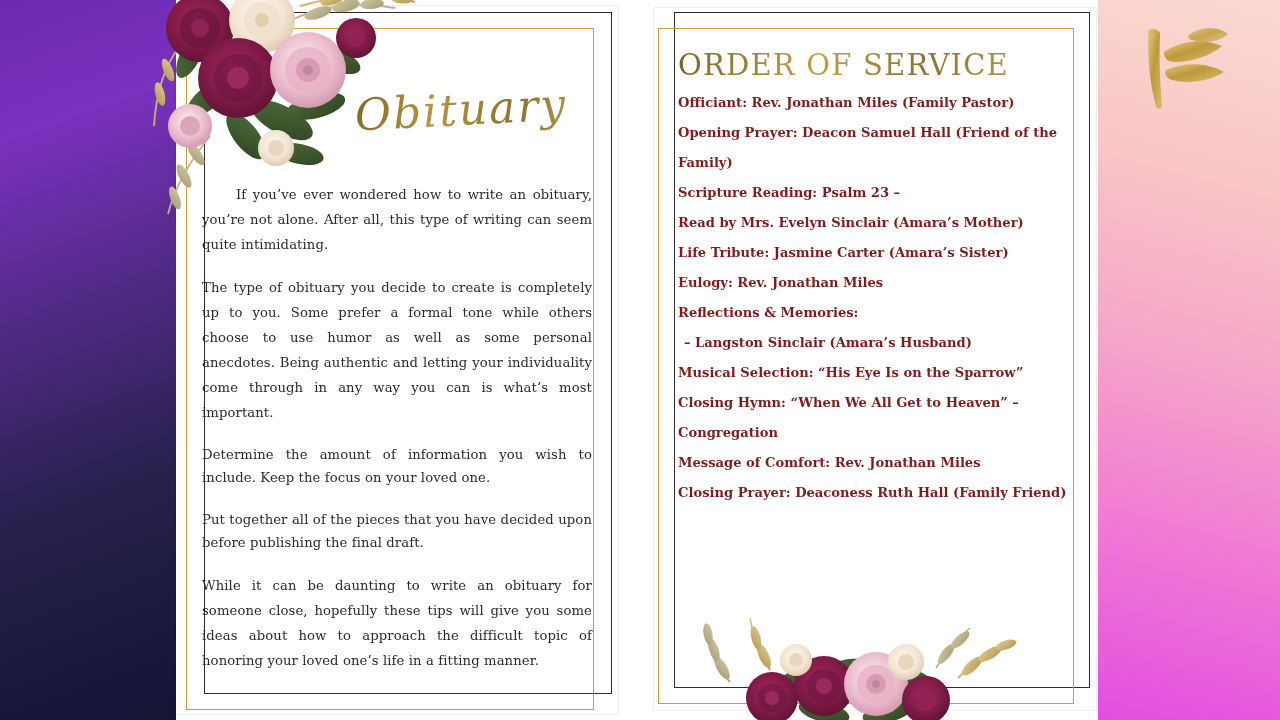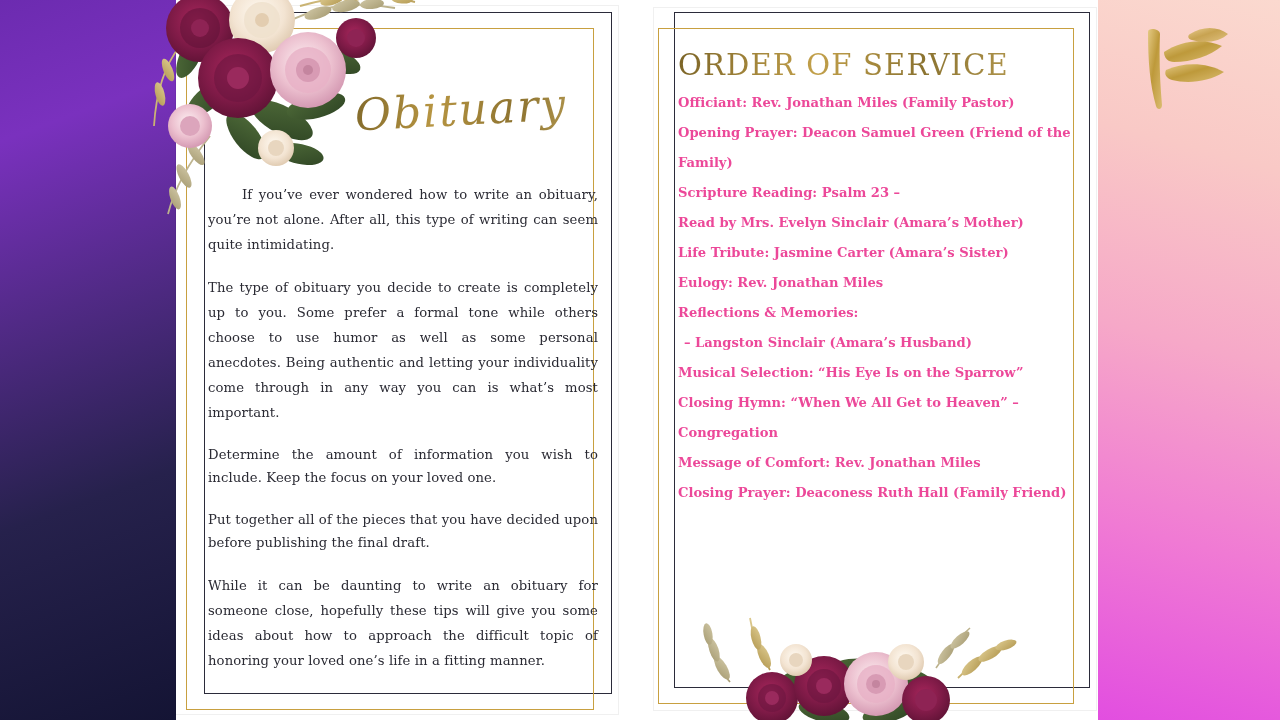--- a/index.html
+++ b/index.html
@@ -94,21 +94,21 @@
     background: linear-gradient(100deg, #6e5a22 0%, #b79542 40%, #8d7330 70%, #c0a45a 100%);
     -webkit-background-clip: text;
     background-clip: text;
     color: transparent;
     transform: rotate(-3deg);
     white-space: nowrap;
   }
 
   .obit-body {
     position: absolute;
-    left: 32px;
+    left: 26px;
     top: 176px;
     width: 390px;
     color: #2a2a33;
     font-family: "DejaVu Serif", serif;
     font-size: 13.2px;
     line-height: 25px;
     letter-spacing: 0.1px;
   }
   .obit-body p {
     margin: 0 0 18px 0;
@@ -136,21 +136,21 @@
 
   .oos-list {
     position: absolute;
     left: 24px;
     top: 80px;
     width: 400px;
     font-family: "DejaVu Serif", serif;
     font-weight: bold;
     font-size: 13.1px;
     line-height: 30px;
-    color: #ec4899;
+    color: #7f1d1d;
   }
   .oos-list .line { white-space: normal; }
   .oos-list .sub { padding-left: 6px; }
 
   
   .floral {
     position: absolute;
     pointer-events: none;
   }
   .floral-topleft { left: 150px; top: -14px; width: 280px; height: 235px; }
@@ -195,21 +195,21 @@
   </div>
 
   <div class="page page-right">
     <div class="frame-outer"></div>
     <div class="frame-inner"></div>
 
     <div class="oos-title">ORDER OF SERVICE</div>
 
     <div class="oos-list">
       <div class="line">Officiant: Rev. Jonathan Miles (Family Pastor)</div>
-      <div class="line">Opening Prayer: Deacon Samuel Green (Friend of the Family)</div>
+      <div class="line">Opening Prayer: Deacon Samuel Hall (Friend of the Family)</div>
       <div class="line">Scripture Reading: Psalm 23 –</div>
       <div class="line">Read by Mrs. Evelyn Sinclair (Amara’s Mother)</div>
       <div class="line">Life Tribute: Jasmine Carter (Amara’s Sister)</div>
       <div class="line">Eulogy: Rev. Jonathan Miles</div>
       <div class="line">Reflections &amp; Memories:</div>
       <div class="line sub"> – Langston Sinclair (Amara’s Husband)</div>
       <div class="line">Musical Selection: “His Eye Is on the Sparrow”</div>
       <div class="line">Closing Hymn: “When We All Get to Heaven” – Congregation</div>
       <div class="line">Message of Comfort: Rev. Jonathan Miles</div>
       <div class="line">Closing Prayer: Deaconess Ruth Hall (Family Friend)</div>

